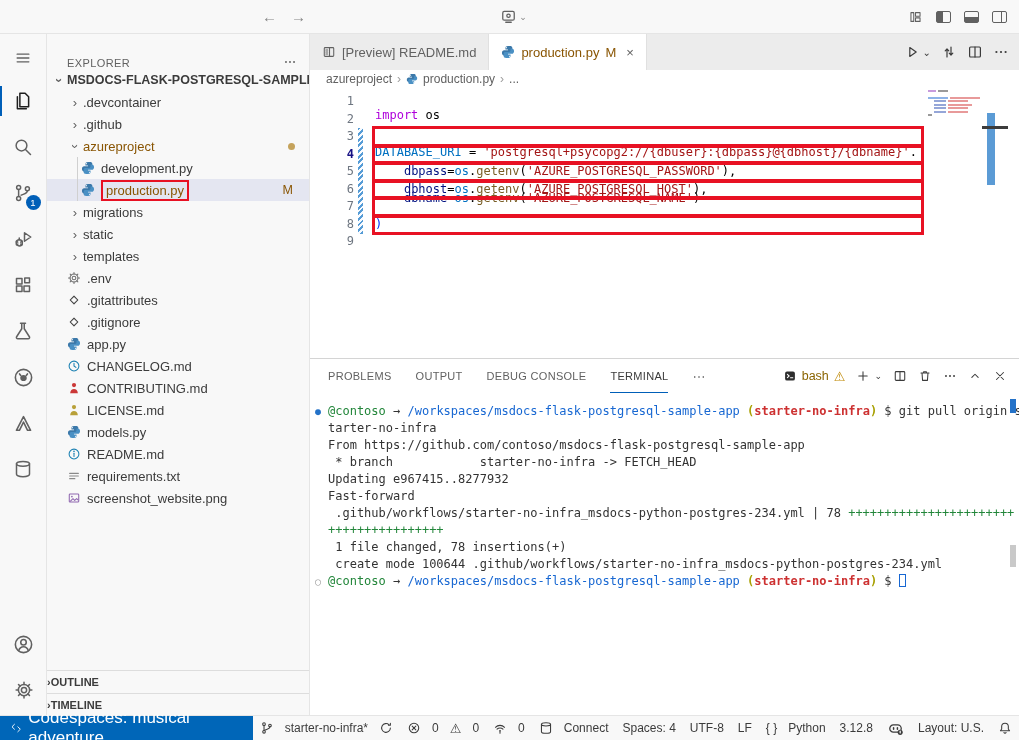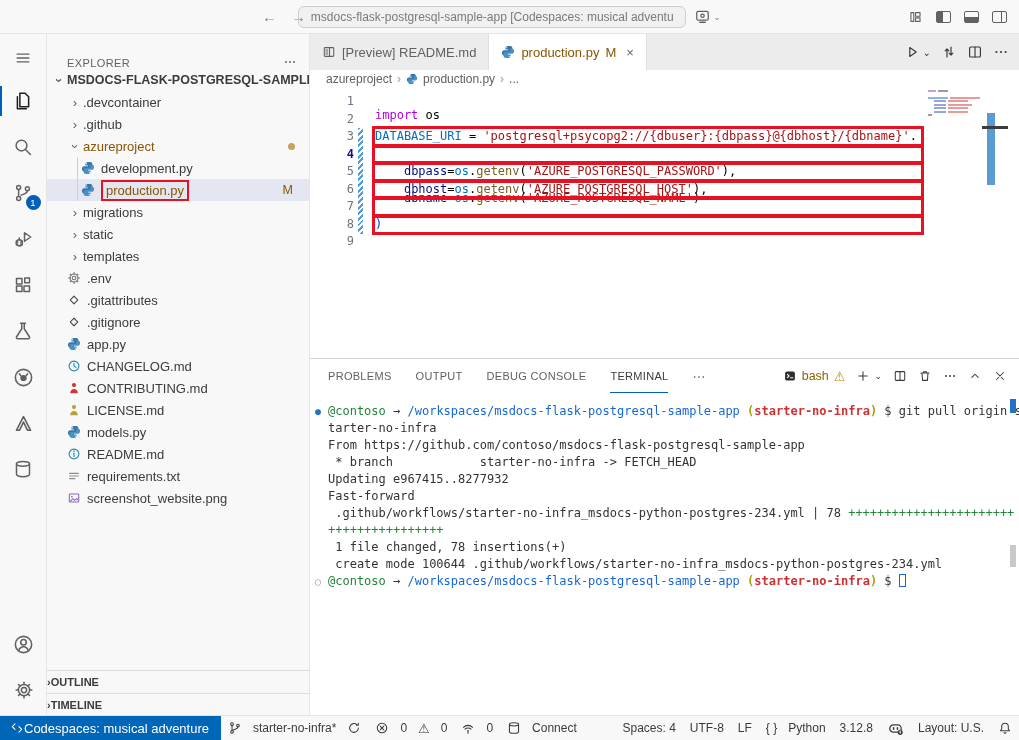--- a/index.html
+++ b/index.html
@@ -120,21 +120,21 @@
   .t-red{color:var(--c-term_red);font-weight:bold}
   .t-yel{color:var(--c-term_yellow);font-weight:bold}
   .t-plus{color:var(--c-term_green)}
   .cursorbox{display:inline-block;width:7px;height:13px;border:1.5px solid var(--c-term_blue);vertical-align:-2px}
   .tmark-blue{position:absolute;right:3px;top:6px;width:6px;height:14px;background:#2472c8}
   .tmark-gray{position:absolute;right:3px;top:152px;width:6px;height:22px;background:#c9c9c9}
   
   .statusbar{height:25px;background:#f8f8f8;border-top:1px solid #e5e5e5;display:flex;
     align-items:center;font-size:12px;color:#3b3b3b}
   .sb-remote{height:25px;background:var(--c-remote_bg);color:#fff;display:flex;align-items:center;
-    padding:0 12px 0 10px;font-size:13px}
+    gap:6px;padding:0 12px 0 10px;font-size:17px}
   .sb-item{display:flex;align-items:center;gap:11px;padding:0 7px;white-space:nowrap}
   .sb-left{display:flex;align-items:center}
   .sb-right{margin-left:auto;display:flex;align-items:center;padding-right:0}
   .sb-item .fi{width:14px;height:14px;vertical-align:-3px}
 </style>
 </head>
 <body>
 
 <svg width="0" height="0" style="position:absolute">
   <defs>
@@ -298,23 +298,20 @@
     <symbol id="i-customlayout" viewBox="0 0 16 16">
         <path d="M2.8 3h3.2v10H2.8zM8 3h5.2v4.2H8zM8 9h5.2v4H8z"></path>
       </symbol>
   </defs>
 </svg>
 
 <div class="titlebar">
   <div class="tb-nav">
     <span>←</span>
     <span>→</span>
-  </div>
-  <div class="searchbox">
-    <span>msdocs-flask-postgresql-sample-app [Codespaces: musical adventu</span>
   </div>
   <div class="tb-after">
     <svg class="ic" style="width:17px;height:17px">
         <use href="#i-codespace"></use>
       </svg>
     <span style="font-size:9px;color:#868686">⌄</span>
   </div>
   <div class="tb-right">
     <svg class="ic" style="width:15px;height:14px">
         <use href="#i-customlayout"></use>
@@ -573,21 +570,21 @@
       <div class="ln active" style="top:57.5px">4</div>
       <div class="ln" style="top:75px">5</div>
       <div class="ln" style="top:92.5px">6</div>
       <div class="ln" style="top:110px">7</div>
       <div class="ln" style="top:127.5px">8</div>
       <div class="ln" style="top:145px">9</div>
 
       <div class="modstrip"></div>
 
       <div class="cl" style="top:19px"><span class="tok-kw">import</span><span> os</span></div>
-      <div class="cl" style="top:40px"><span class="tok-const">DATABASE_URI</span><span> = </span><span class="tok-str">'postgresql+psycopg2://{dbuser}:{dbpass}@{dbhost}/{dbname}'</span><span>.</span></div>
+      <div class="cl" style="top:56px"><span class="tok-const">DATABASE_URI</span><span> = </span><span class="tok-str">'postgresql+psycopg2://{dbuser}:{dbpass}@{dbhost}/{dbname}'</span><span>.</span></div>
       <div class="cl" style="top:75px"><span>    </span><span class="tok-var">dbpass</span><span>=</span><span class="tok-const">os</span><span>.</span><span class="tok-fn">getenv</span><span>(</span><span class="tok-str">'AZURE_POSTGRESQL_PASSWORD'</span><span>)</span><span>,</span></div>
       <div class="cl" style="top:92.5px"><span>    </span><span class="tok-var">dbhost</span><span>=</span><span class="tok-const">os</span><span>.</span><span class="tok-fn">getenv</span><span>(</span><span class="tok-str">'AZURE_POSTGRESQL_HOST'</span><span>)</span><span>,</span></div>
       <div class="cl" style="top:102px"><span>    </span><span class="tok-var">dbname</span><span>=</span><span class="tok-const">os</span><span>.</span><span class="tok-fn">getenv</span><span>(</span><span class="tok-str">'AZURE_POSTGRESQL_NAME'</span><span>)</span></div>
       <div class="cl" style="top:127.5px"><span class="tok-br">)</span></div>
 
       <div class="rbox" style="top:38px"></div>
       <div class="rbox" style="top:55.5px"></div>
       <div class="rbox" style="top:73px"></div>
       <div class="rbox" style="top:90.5px"></div>
       <div class="rbox" style="top:108px"></div>

